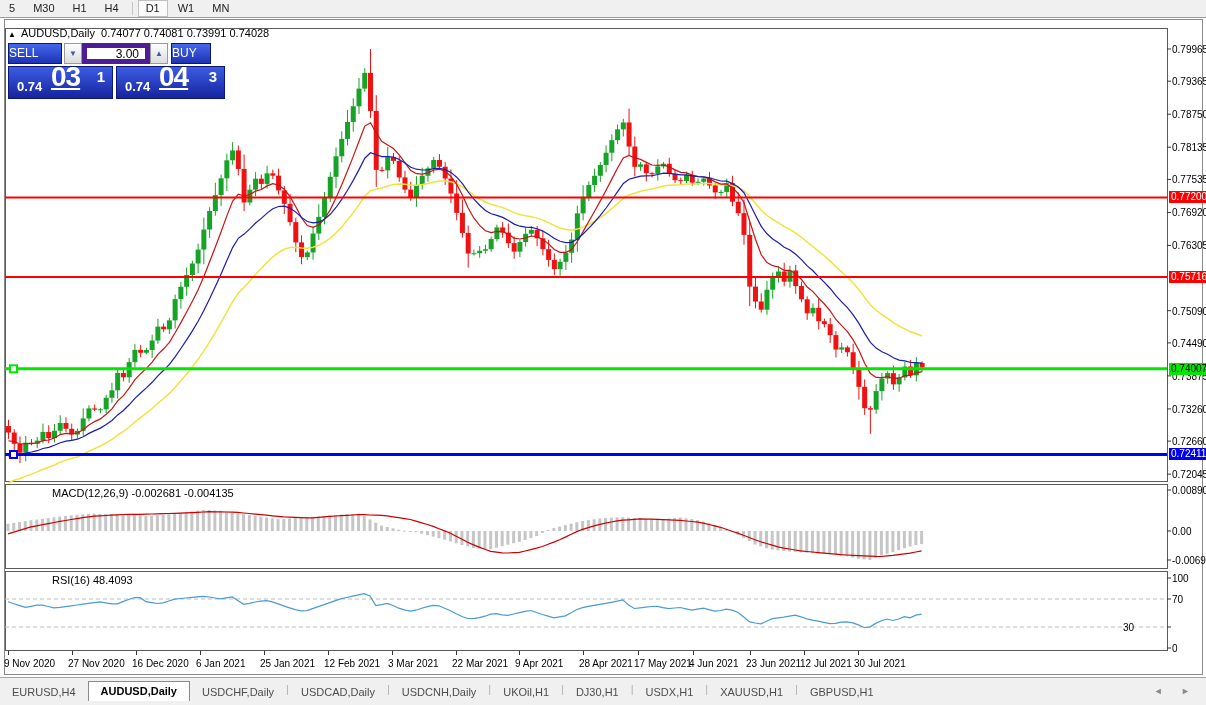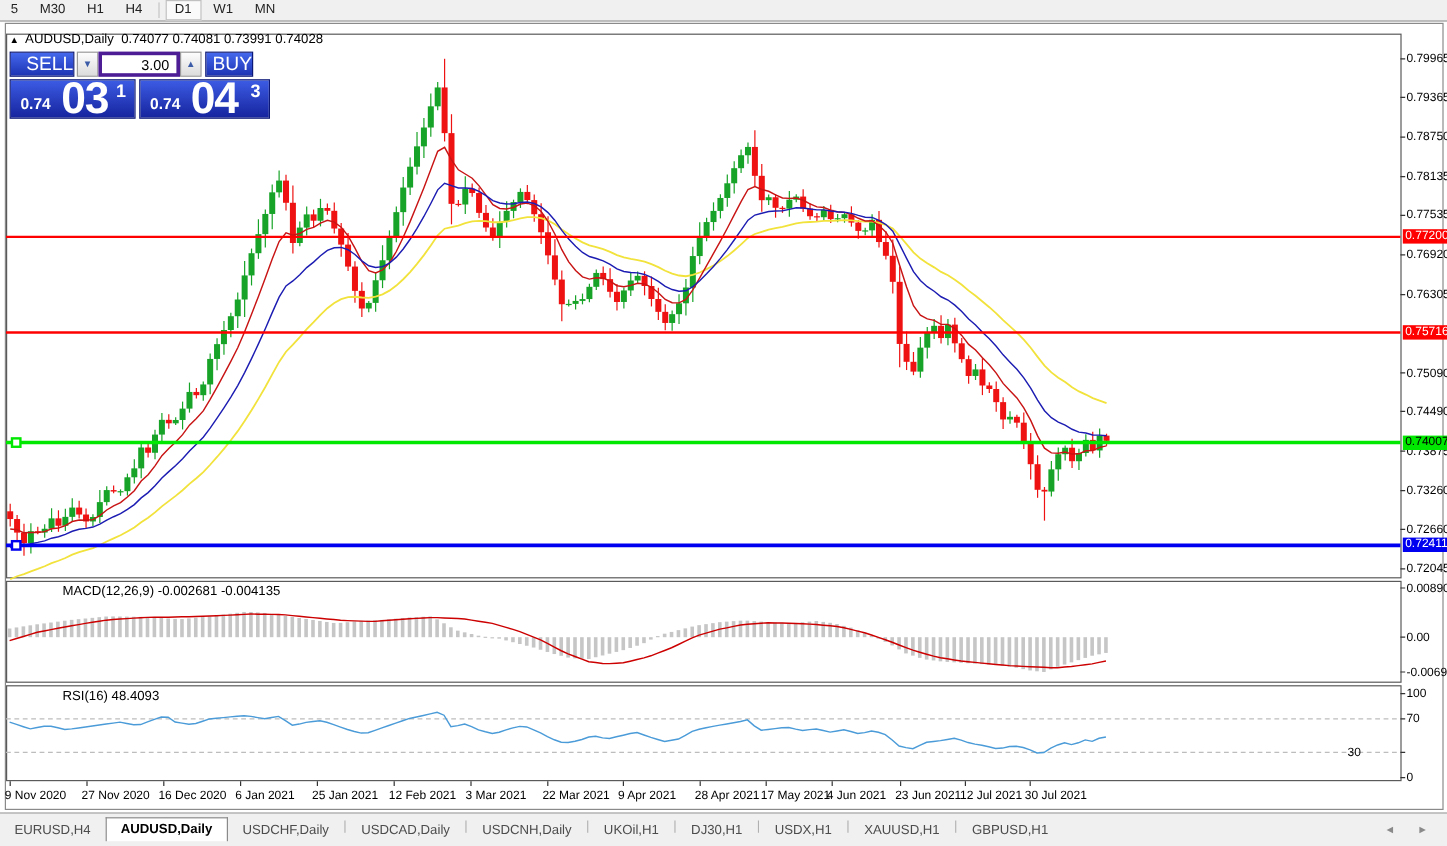--- a/index.html
+++ b/index.html
@@ -17,29 +17,29 @@
   #chart-svg{position:absolute;left:0;top:0;}
   .lbl{position:absolute;font-size:10px;color:#000;white-space:nowrap;line-height:11px;}
   .chip{position:absolute;font-size:10px;line-height:12px;padding:0 2px;white-space:nowrap;}
   
   #symhdr{position:absolute;left:8px;top:27px;font-size:11px;color:#000;white-space:nowrap;}
   #symhdr .tri{font-size:8px;margin-right:5px;}
   #symhdr b{font-weight:normal;}
   
   #trade{position:absolute;left:8px;top:43px;width:217px;}
   .t-btn{position:absolute;height:21px;background:linear-gradient(#4468ec,#1d33b4);color:#fff;
-    border:1px solid #0c1877;box-sizing:border-box;text-align:right;font-size:16px;line-height:19px;cursor:pointer;}
+    border:1px solid #0c1877;box-sizing:border-box;text-align:left;font-size:12px;line-height:19px;cursor:pointer;}
   .spin{position:absolute;height:21px;background:linear-gradient(#fdfdfd,#dcdcdc);border:1px solid #9a9a9a;
     box-sizing:border-box;text-align:center;font-size:8px;color:#3c5ca8;line-height:19px;cursor:pointer;}
-  #vol{position:absolute;left:74px;top:0;width:68px;height:21px;border:3px solid #4c1d95;box-sizing:border-box;
+  #vol{position:absolute;left:74px;top:0;width:68px;height:21px;border:5px solid #4c1d95;box-sizing:border-box;
     font-size:12px;text-align:right;padding-right:6px;font-family:"Liberation Sans",sans-serif;}
   .pricebox{position:absolute;top:23px;height:33px;background:linear-gradient(#3c5ce4,#16249e);color:#fff;
     border:1px solid #0c1877;box-sizing:border-box;cursor:pointer;}
   .pb-small{position:absolute;left:8px;bottom:4px;font-size:13px;font-weight:bold;}
-  .pb-big{position:absolute;left:42px;top:-6px;font-size:37px;font-weight:bold;letter-spacing:-1px;}
+  .pb-big{position:absolute;left:42px;top:-6px;font-size:28px;font-weight:bold;letter-spacing:-1px;text-decoration:underline;}
   .pb-sup{position:absolute;right:7px;top:1px;font-size:15px;font-weight:bold;}
   
   .ind-title{position:absolute;font-size:11px;color:#000;white-space:nowrap;padding-left:42px;}
   
   #tabbar{position:absolute;left:0;top:677px;width:1206px;height:24px;background:#f0f0f0;
     border-top:1px solid #a5a5a5;display:flex;align-items:flex-end;font-size:11px;}
   .tab{padding:3px 12px 4px 12px;color:#4c4c4c;cursor:pointer;white-space:nowrap;}
   .tab.active{background:#ffffff;border:1px solid #8a8a8a;border-bottom:1px solid #ffffff;color:#000;font-weight:bold;}
   .tab-sep{color:#b0b0b0;align-self:center;padding-bottom:2px;}
   #tab-scroll{margin-left:auto;color:#8a8a8a;font-size:9px;padding:0 8px 6px 0;letter-spacing:8px;cursor:pointer;}

